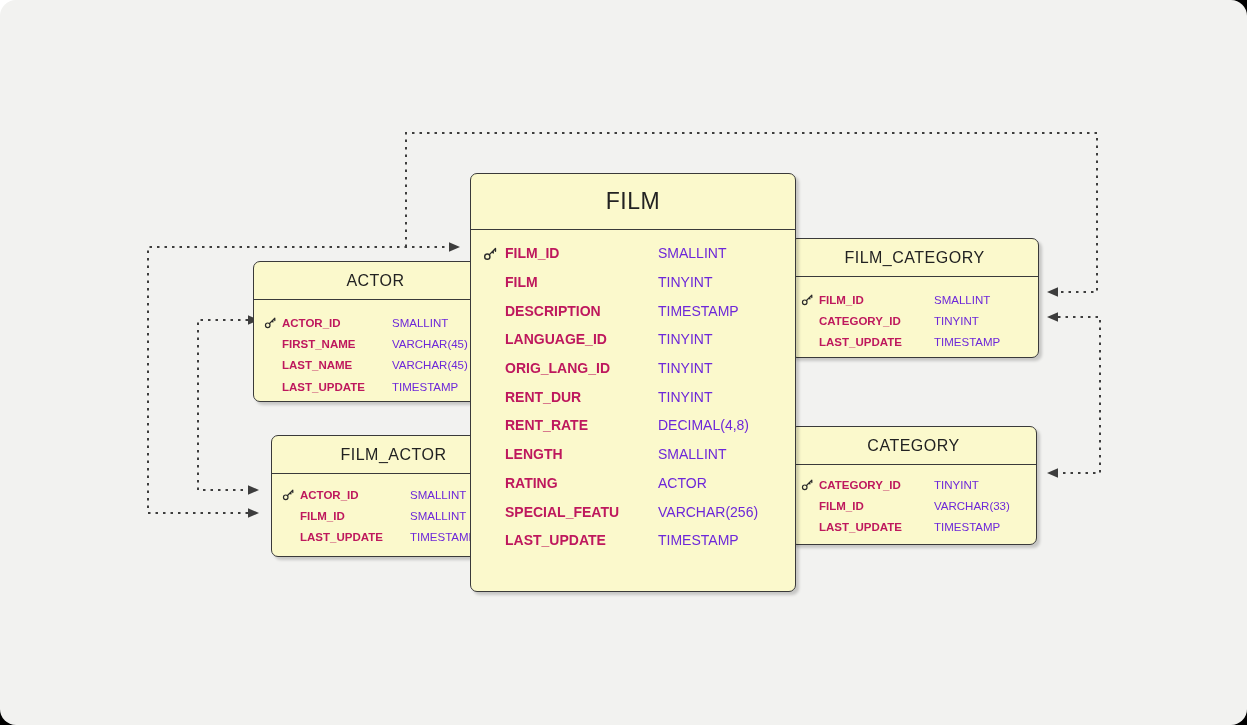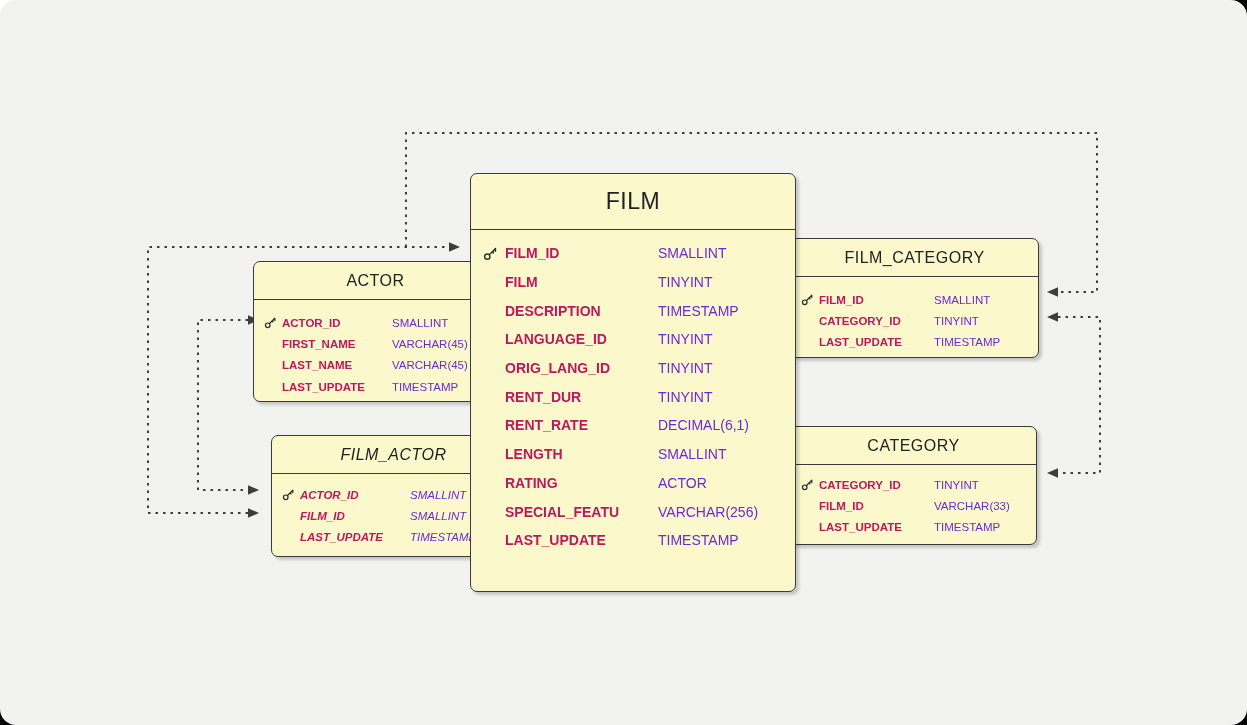--- a/index.html
+++ b/index.html
@@ -36,21 +36,21 @@
   #t-film .ttl{height:55px;font-size:23px;}
   #t-film .body{padding:9px 10px 0 12px;}
   #t-film .row{grid-template-columns:22px 153px 1fr;height:28.7px;font-size:14px;}
 
   
   .small .ttl{height:37px;font-size:16px;}
   .small .row{height:21.4px;font-size:11.5px;}
   #t-actor{left:253px;top:261px;width:243px;height:139px;}
   #t-actor .body{padding:12px 0 0 10px;}
   #t-actor .row{grid-template-columns:18px 110px 1fr;}
-  #t-film-actor{left:271px;top:435px;width:243px;height:120px;font-style:italic;}
+  #t-film-actor{left:271px;top:435px;width:243px;height:120px;}
   #t-film-actor .body{padding:10px 0 0 10px;}
   #t-film-actor .row{grid-template-columns:18px 110px 1fr;}
   #t-film-category{left:790px;top:238px;width:247px;height:118px;}
   #t-film-category .body{padding:12px 0 0 10px;}
   #t-film-category .row{grid-template-columns:18px 115px 1fr;}
   #t-category{left:790px;top:418px;width:245px;height:117px;margin-top:8px;}
   #t-category .body{padding:9px 0 0 10px;}
   #t-category .row{grid-template-columns:18px 115px 1fr;}
 
   .key-svg{display:block;}
@@ -237,21 +237,21 @@
         <span class="tp">TINYINT</span>
       </div>
       <div class="row">
         <span class="ic"></span>
         <span class="nm">RENT_DUR</span>
         <span class="tp">TINYINT</span>
       </div>
       <div class="row">
         <span class="ic"></span>
         <span class="nm">RENT_RATE</span>
-        <span class="tp">DECIMAL(6,1)</span>
+        <span class="tp">DECIMAL(4,8)</span>
       </div>
       <div class="row">
         <span class="ic"></span>
         <span class="nm">LENGTH</span>
         <span class="tp">SMALLINT</span>
       </div>
       <div class="row">
         <span class="ic"></span>
         <span class="nm">RATING</span>
         <span class="tp">ACTOR</span>

